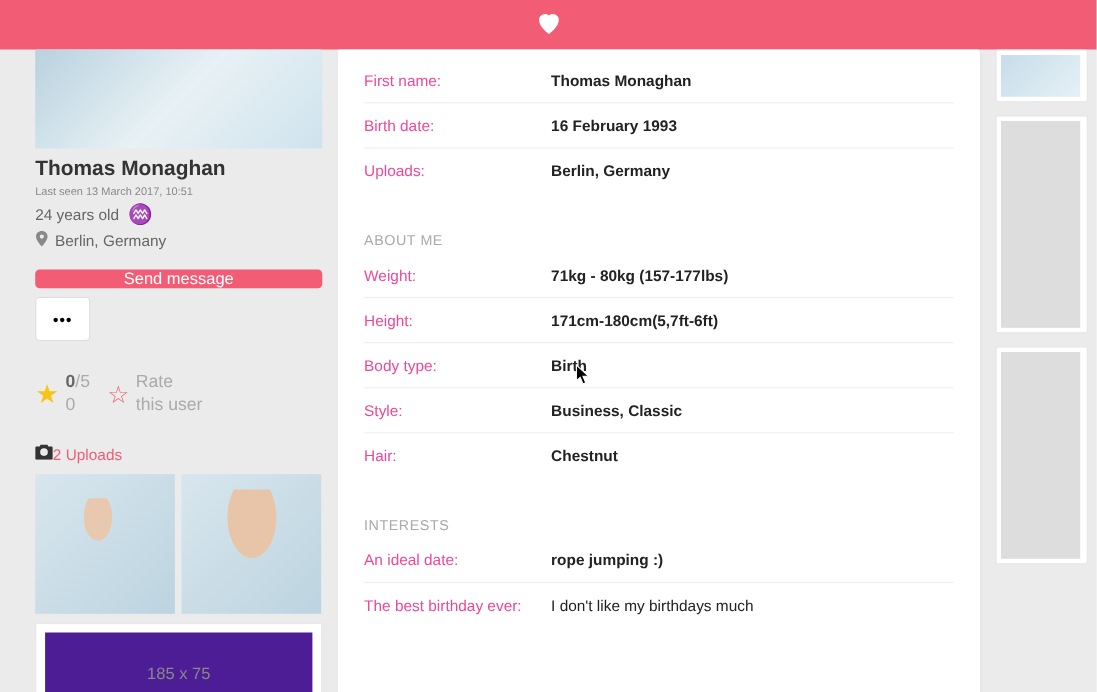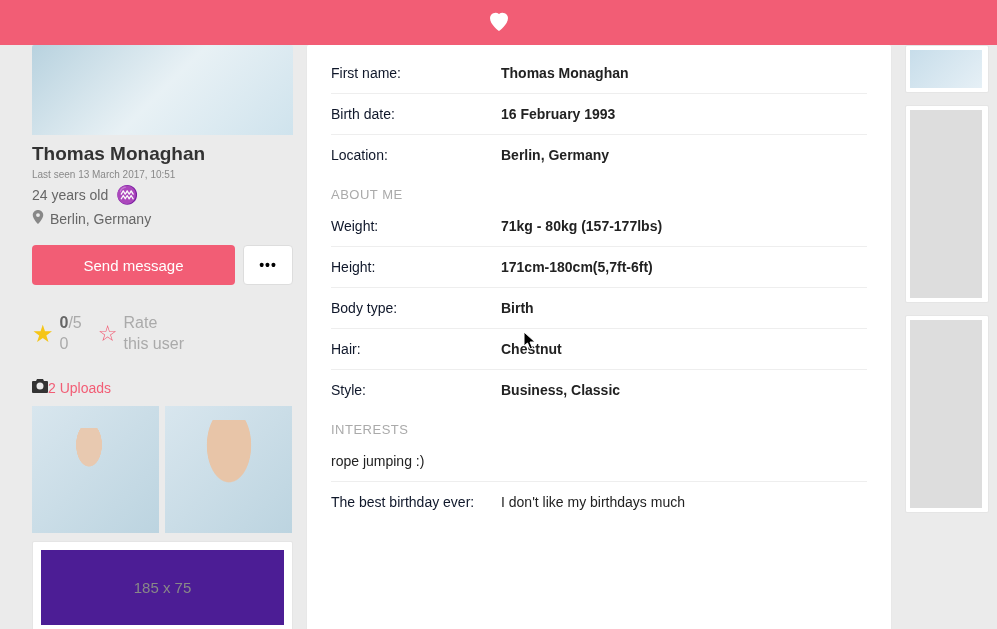--- a/index.html
+++ b/index.html
@@ -8,40 +8,40 @@
 .container { display: flex; }
 .sidebar-left { width: 293px; padding: 0 0 0 32px; }
 .main { flex: 1; background: #fff; margin: 0 14px 0 14px; padding: 8px 24px 24px 24px; border-radius: 2px; box-shadow: 0 1px 2px rgba(0,0,0,0.05); }
 .sidebar-right { width: 92px; padding-right: 8px; }
 .profile-img { width: 261px; height: 90px; background: linear-gradient(135deg,#b8d2df 0%,#e8f1f5 50%,#cfe3ed 100%); border-radius: 2px 2px 0 0; margin-bottom: 8px; position: relative; overflow: hidden; }
 .profile-name { font-size: 19px; font-weight: bold; color: #333; margin-top: 6px; }
 .last-seen { font-size: 10px; color: #888; margin-top: 4px; }
 .age-row { margin-top: 4px; display: flex; align-items: center; gap: 8px; font-size: 14px; color: #666; }
 .zodiac { color: #26c6da; font-size: 18px; letter-spacing: -3px; }
 .loc-row { margin-top: 4px; display: flex; align-items: center; gap: 6px; font-size: 14px; color: #666; }
-.actions { display: flex; gap: 8px; margin-top: 18px; }
+.actions { display: flex; gap: 8px; margin-top: 18px; flex-direction: column; }
 .btn-send { flex: 1; background: #f25d75; color: #fff; border: none; border-radius: 4px; height: 40px; font-size: 15px; cursor: pointer; }
 .btn-more { width: 50px; height: 40px; background: #fff; border: 1px solid #ddd; border-radius: 4px; font-weight: bold; cursor: pointer; font-size: 14px; letter-spacing: 1px; }
 .rating-row { display: flex; align-items: center; gap: 16px; margin-top: 28px; }
 .rating-block { display: flex; align-items: center; gap: 6px; }
 .star-filled { color: #f5c518; font-size: 24px; }
 .star-outline { color: #f25d75; font-size: 22px; }
 .rating-text { font-size: 16px; color: #aaa; line-height: 1.3; }
 .uploads-row { margin-top: 24px; display: flex; align-items: flex-end; gap: 0; }
 .cam-icon { color: #333; }
 .uploads-link { color: #f25d75; font-size: 14px; }
 .thumbs { display: flex; gap: 6px; margin-top: 10px; }
 .thumb { width: 127px; height: 127px; background: linear-gradient(135deg,#d8e6ee,#bcd4e0); overflow: hidden; position: relative; cursor: pointer; }
 .ad-box { margin-top: 8px; background: #fff; border: 1px solid #e5e5e5; border-radius: 2px; padding: 8px; }
 .ad-inner { background: #4c1d95; height: 75px; display: flex; align-items: center; justify-content: center; color: #888; font-size: 15px; }
 .row { display: flex; padding: 12px 0; border-bottom: 1px solid #eee; }
 .row:last-child { border-bottom: none; }
-.label { width: 170px; color: #0f172a; font-size: 14px; }
+.label { width: 170px; color: #ec4899; font-size: 14px; }
 .value { font-weight: bold; color: #222; font-size: 14px; }
-.section-title { color: #aaa; font-size: 13px; letter-spacing: 0.5px; margin-top: 12px; margin-bottom: 4px; }
+.section-title { color: #aaa; font-size: 13px; letter-spacing: 0.5px; margin-top: 36px; margin-bottom: 4px; }
 .right-card { background: #fff; border: 1px solid #e5e5e5; border-radius: 2px; padding: 4px; margin-bottom: 12px; }
 .right-thumb { width: 72px; height: 38px; background: linear-gradient(135deg,#c7ddea,#e6f0f6); }
 .right-thumb.gray { background: #ddd; height: 188px; }
 .right-thumb.gray2 { background: #ddd; height: 188px; }
 .pin-svg { fill: #888; width: 12px; height: 14px; }
 .cursor-overlay { position: absolute; left: 523px; top: 286px; pointer-events: none; z-index: 100; }
 .main-wrap { position: relative; }
 .face1::before { content:""; position:absolute; top:22px; left:42px; width:30px; height:42px; background: radial-gradient(ellipse at 50% 40%, #e8c9b0 60%, transparent 62%); }
 .face2::before { content:""; position:absolute; top:14px; left:36px; width:56px; height:72px; background: radial-gradient(ellipse at 50% 35%, #e8c5a8 55%, transparent 57%); }
 </style>
@@ -115,51 +115,52 @@
     <div id="basics-list">
         <div class="row">
           <div class="label">First name:</div>
           <div class="value">Thomas Monaghan</div>
         </div>
         <div class="row">
           <div class="label">Birth date:</div>
           <div class="value">16 February 1993</div>
         </div>
         <div class="row">
-          <div class="label">Location:</div>
+          <div class="label">Uploads:</div>
           <div class="value">Berlin, Germany</div>
         </div>
       </div>
     <div class="section-title">ABOUT ME</div>
     <div id="about-list">
         <div class="row">
           <div class="label">Weight:</div>
           <div class="value">71kg - 80kg (157-177lbs)</div>
         </div>
         <div class="row">
           <div class="label">Height:</div>
           <div class="value">171cm-180cm(5,7ft-6ft)</div>
         </div>
         <div class="row">
           <div class="label">Body type:</div>
           <div class="value">Birth</div>
         </div>
         <div class="row">
+          <div class="label">Style:</div>
+          <div class="value">Business, Classic</div>
+        </div>
+        <div class="row">
           <div class="label">Hair:</div>
           <div class="value">Chestnut</div>
-        </div>
-        <div class="row">
-          <div class="label">Style:</div>
-          <div class="value">Business, Classic</div>
         </div>
       </div>
     <div class="section-title">INTERESTS</div>
     <div id="interests-list">
         <div class="row">
-          <div class="value" style="font-weight: normal;">rope jumping :)</div>
+          <div class="label">An ideal date:</div>
+          <div class="value" style="font-weight: bold;">rope jumping :)</div>
         </div>
         <div class="row">
           <div class="label">The best birthday ever:</div>
           <div class="value" style="font-weight: normal;">I don't like my birthdays much</div>
         </div>
       </div>
   </div>
 
   <div class="sidebar-right">
     <div class="right-card">

